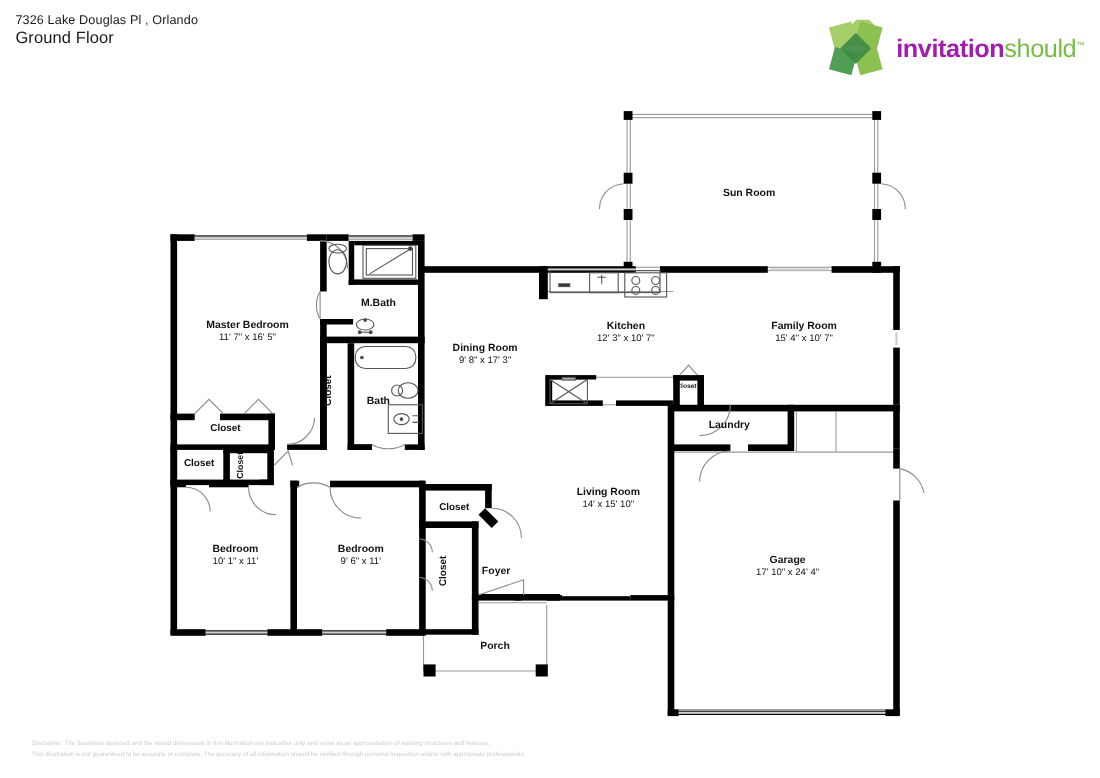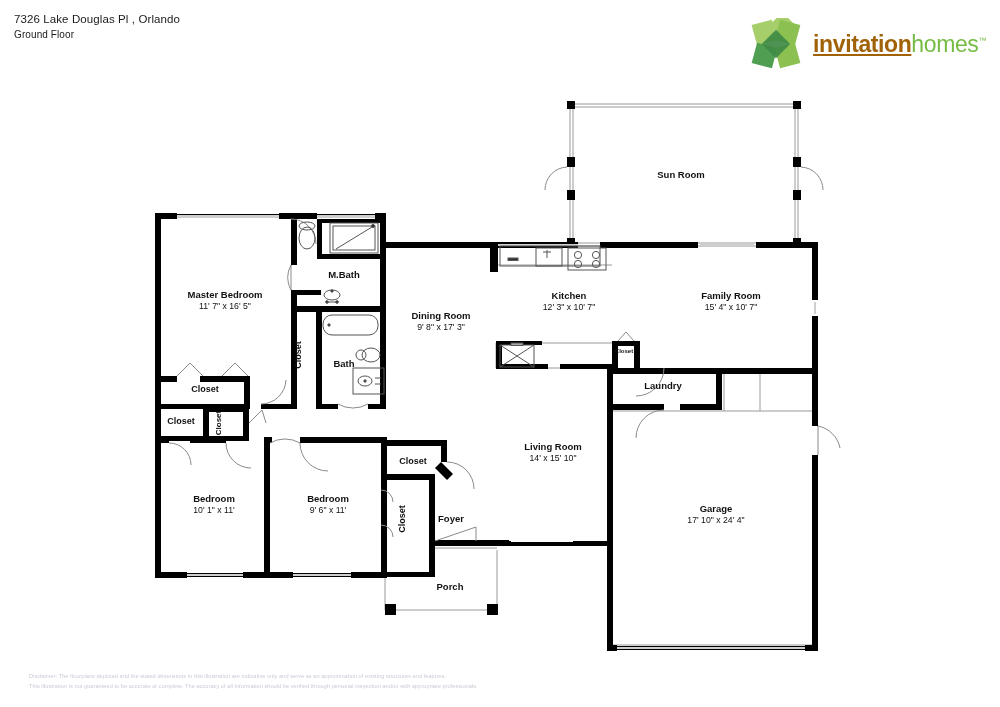--- a/index.html
+++ b/index.html
@@ -2,26 +2,26 @@
 <html><head>
 <meta charset="utf-8">
 <style>
   html,body{margin:0;padding:0;background:#ffffff;}
   body{width:1000px;height:707px;position:relative;overflow:hidden;
        font-family:"Liberation Sans",sans-serif;color:#111;}
 
   
   .hdr{position:absolute;left:14px;top:12px;}
   .hdr .l1{font-size:11.5px;color:#1a1a1a;line-height:15px;letter-spacing:.1px;}
-  .hdr .l2{font-size:10px;color:#1a1a1a;line-height:15px;letter-spacing:.1px;}
+  .hdr .l2{font-size:15px;color:#1a1a1a;line-height:15px;letter-spacing:.1px;}
 
   .logo{position:absolute;right:14px;top:18px;display:flex;align-items:center;gap:11px;}
   .logo-mark{width:52px;height:52px;position:relative;}
   .logo-text{font-size:23px;letter-spacing:-.4px;white-space:nowrap;}
-  .logo-text .a{color:#a16207;font-weight:600;text-decoration:underline;}
+  .logo-text .a{color:#a21caf;font-weight:600;}
   .logo-text .b{color:#76bc43;font-weight:400;}
   .logo-text .tm{font-size:8px;vertical-align:super;color:#76bc43;}
 
   
   #plan{position:absolute;left:0;top:0;width:1000px;height:707px;}
 
   
   .disc{position:absolute;left:29px;top:672px;width:700px;color:#c9ccd6;
         font-size:5.6px;line-height:9.5px;letter-spacing:.05px;}
   .disc div{white-space:nowrap;}
@@ -43,21 +43,21 @@
       <g>
         <rect x="4" y="4" width="21" height="21" transform="rotate(-15 14.5 14.5)" fill="#a6ce6a"></rect>
         <rect x="27" y="4" width="21" height="21" transform="rotate(15 37.5 14.5)" fill="#8cc152"></rect>
         <rect x="4" y="27" width="21" height="21" transform="rotate(15 14.5 37.5)" fill="#4f9e52"></rect>
         <rect x="27" y="27" width="21" height="21" transform="rotate(-15 37.5 37.5)" fill="#8cc152"></rect>
         <rect x="16" y="16" width="20" height="20" transform="rotate(45 26 26)" fill="#3f8a44" opacity="0.92"></rect>
       </g>
     </svg>
   </div>
   <div class="logo-text">
-    <span class="a">invitation</span><span class="b">homes</span><span class="tm">™</span>
+    <span class="a">invitation</span><span class="b">should</span><span class="tm">™</span>
   </div>
 </div>
 
 <svg id="plan" viewBox="0 0 1000 707">
 
   <g stroke="#9a9a9a" stroke-width="1" fill="none">
 
     <rect x="570" y="104" width="228" height="142"></rect>
     <rect x="573" y="107" width="222" height="136"></rect>
 

